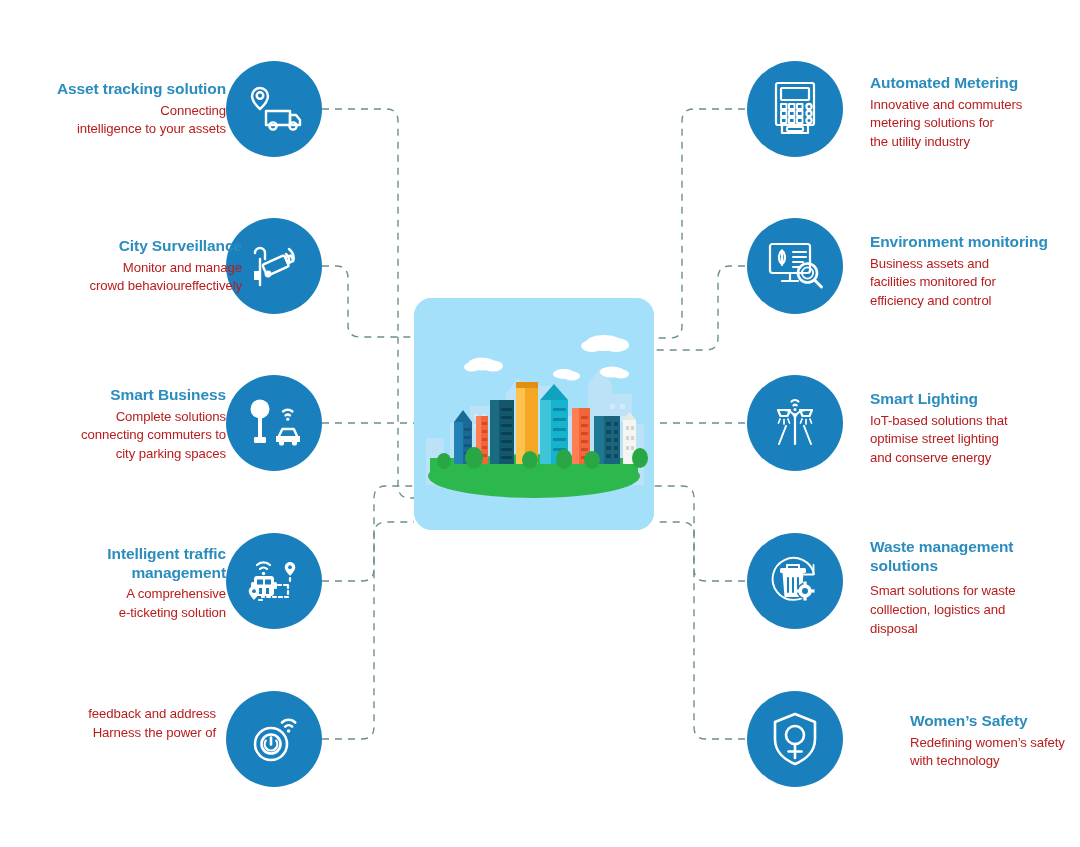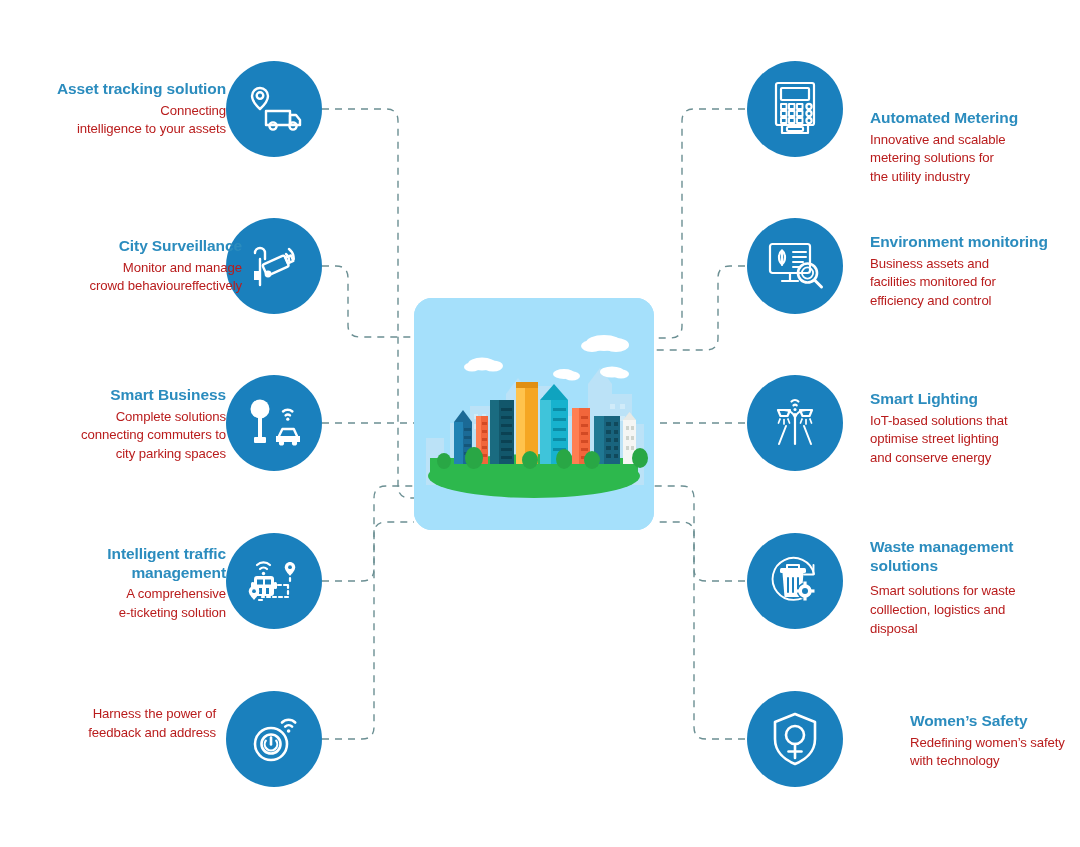--- a/index.html
+++ b/index.html
@@ -340,22 +340,22 @@
         <path d="M43 31v12" stroke-dasharray="3,3"></path>
         <path d="M43 43H17" stroke-dasharray="3,3"></path>
         <path d="M17 46h-4" stroke-dasharray="3,3"></path>
         <path d="M45 24v5" stroke-dasharray="3,3"></path>
       </svg>
     </span>
   </div>
 
   <div class="node-text left" style="left:6px; top:705px;">
     <div class="node-desc">
+      <div>feedback and address</div>
       <div>Harness the power of</div>
-      <div>feedback and address</div>
     </div>
   </div>
   <div class="node-circle" style="left:226px; top:691px;">
     <span>
       <svg width="54" height="52" viewBox="0 0 54 52" fill="none" stroke="#ffffff" stroke-width="2.6" stroke-linecap="round" stroke-linejoin="round">
         <circle cx="24" cy="31" r="16"></circle>
         <circle cx="24" cy="31" r="9.5"></circle>
         <path d="M24 24.5v7"></path>
         <path d="M29.2 27.6a6.3 6.3 0 1 1-10.4 0" stroke-width="2.2"></path>
         <path d="M35 9.5c3.6-3.6 9.6-3.6 13.2 0"></path>
@@ -382,24 +382,24 @@
             <rect x="27" y="37" width="5.5" height="5"></rect>
         </g>
         <circle cx="39" cy="25.5" r="2.6"></circle>
         <circle cx="39" cy="32.5" r="2.6"></circle>
         <circle cx="39" cy="39.5" r="2.6"></circle>
         <path d="M12 44v8h26v-8"></path>
         <rect x="17" y="46" width="16" height="4" rx="1"></rect>
       </svg>
     </span>
   </div>
-  <div class="node-text right" style="left:870px; top:74px;margin-top:35px;">
+  <div class="node-text right" style="left:870px; top:74px;">
     <div class="node-title">Automated Metering</div>
     <div class="node-desc">
-      <div>Innovative and scalable</div>
+      <div>Innovative and commuters</div>
       <div>metering solutions for</div>
       <div>the utility industry</div>
     </div>
   </div>
 
   <div class="node-circle" style="left:747px; top:218px;">
     <span>
       <svg width="58" height="52" viewBox="0 0 58 52" fill="none" stroke="#ffffff" stroke-width="2.2" stroke-linecap="round" stroke-linejoin="round">
         <rect x="4" y="4" width="40" height="29" rx="2.5"></rect>
         <path d="M24 33v8"></path>

